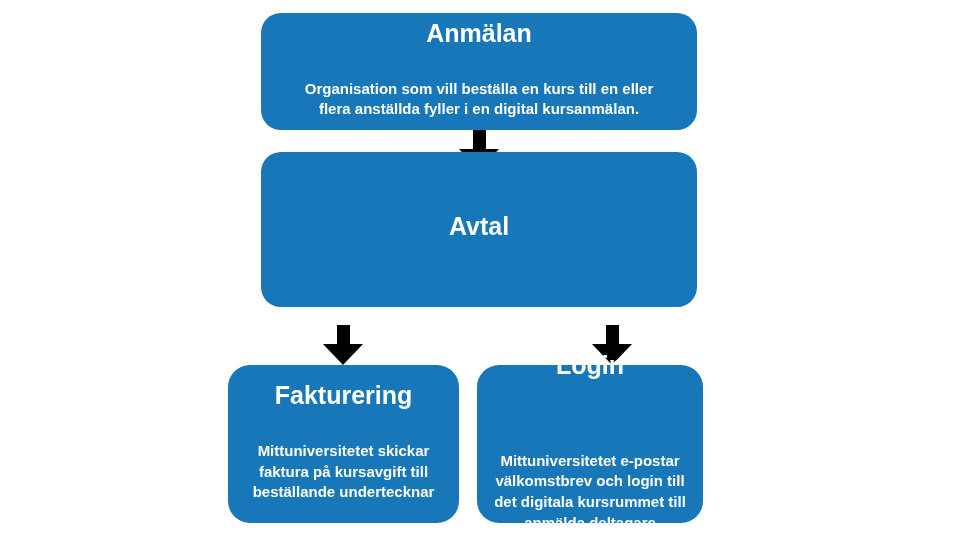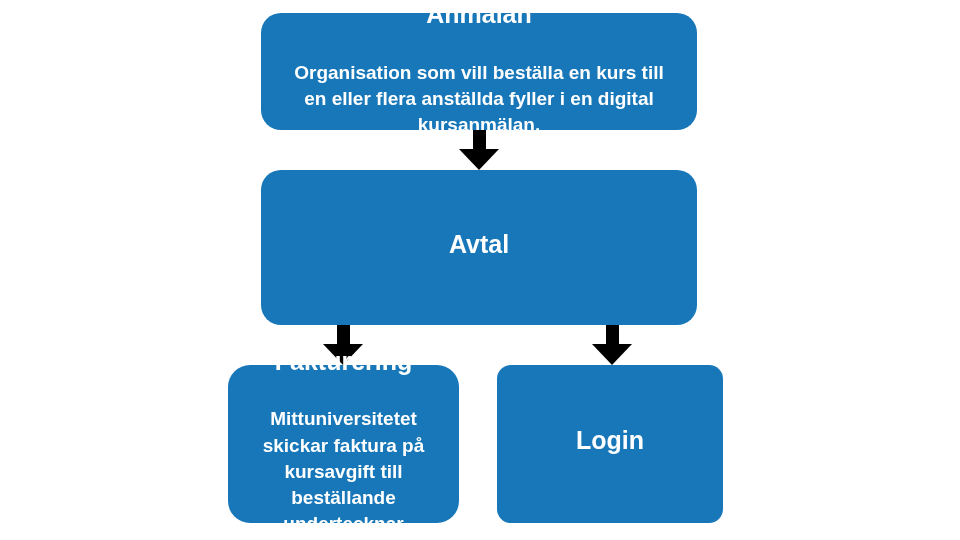--- a/index.html
+++ b/index.html
@@ -28,29 +28,29 @@
     text-align: center;
     box-sizing: border-box;
   }
   .node .title {
     font-size: 25px;
     font-weight: bold;
     line-height: 1.15;
     margin-bottom: 3px;
   }
   .node .body {
-    font-size: 19px;
+    font-size: 15px;
     font-weight: bold;
     line-height: 1.38;
     margin-top: 28px;
   }
   .node-anmalan      { left: 261px; top: 13px;  width: 436px; height: 117px; padding: 6px 30px 10px; }
-  .node-avtal        { left: 261px; top: 170px; width: 436px; height: 155px; padding: 6px 18px 10px; }
+  .node-avtal        { left: 261px; top: 152px; width: 436px; height: 155px; padding: 6px 18px 10px; }
   .node-fakturering  { left: 228px; top: 365px; width: 231px; height: 158px; padding: 6px 14px 10px; border-radius: 22px; }
-  .node-login        { left: 497px; top: 365px; width: 226px; height: 158px; padding: 6px 10px 10px; border-radius: 14px; gap: 40px; }
+  .node-login        { left: 477px; top: 365px; width: 226px; height: 158px; padding: 6px 10px 10px; border-radius: 22px; gap: 40px; }
 
   .arrow {
     position: absolute;
     width: 40px;
     display: flex;
     flex-direction: column;
     align-items: center;
   }
   .arrow .stem {
     width: 13px;
@@ -97,15 +97,16 @@
     <div class="head"></div>
   </div>
 
   <div class="node node-fakturering">
     <div class="title">Fakturering</div>
     <div class="body">Mittuniversitetet skickar faktura på kursavgift till beställande undertecknar</div>
   </div>
 
   <div class="node node-login">
     <div class="title">Login</div>
+    <div class="body">Mittuniversitetet e-postar välkomstbrev och login till det digitala kursrummet till anmälda deltagare</div>
   </div>
 
 </div>
 
 </body></html>

